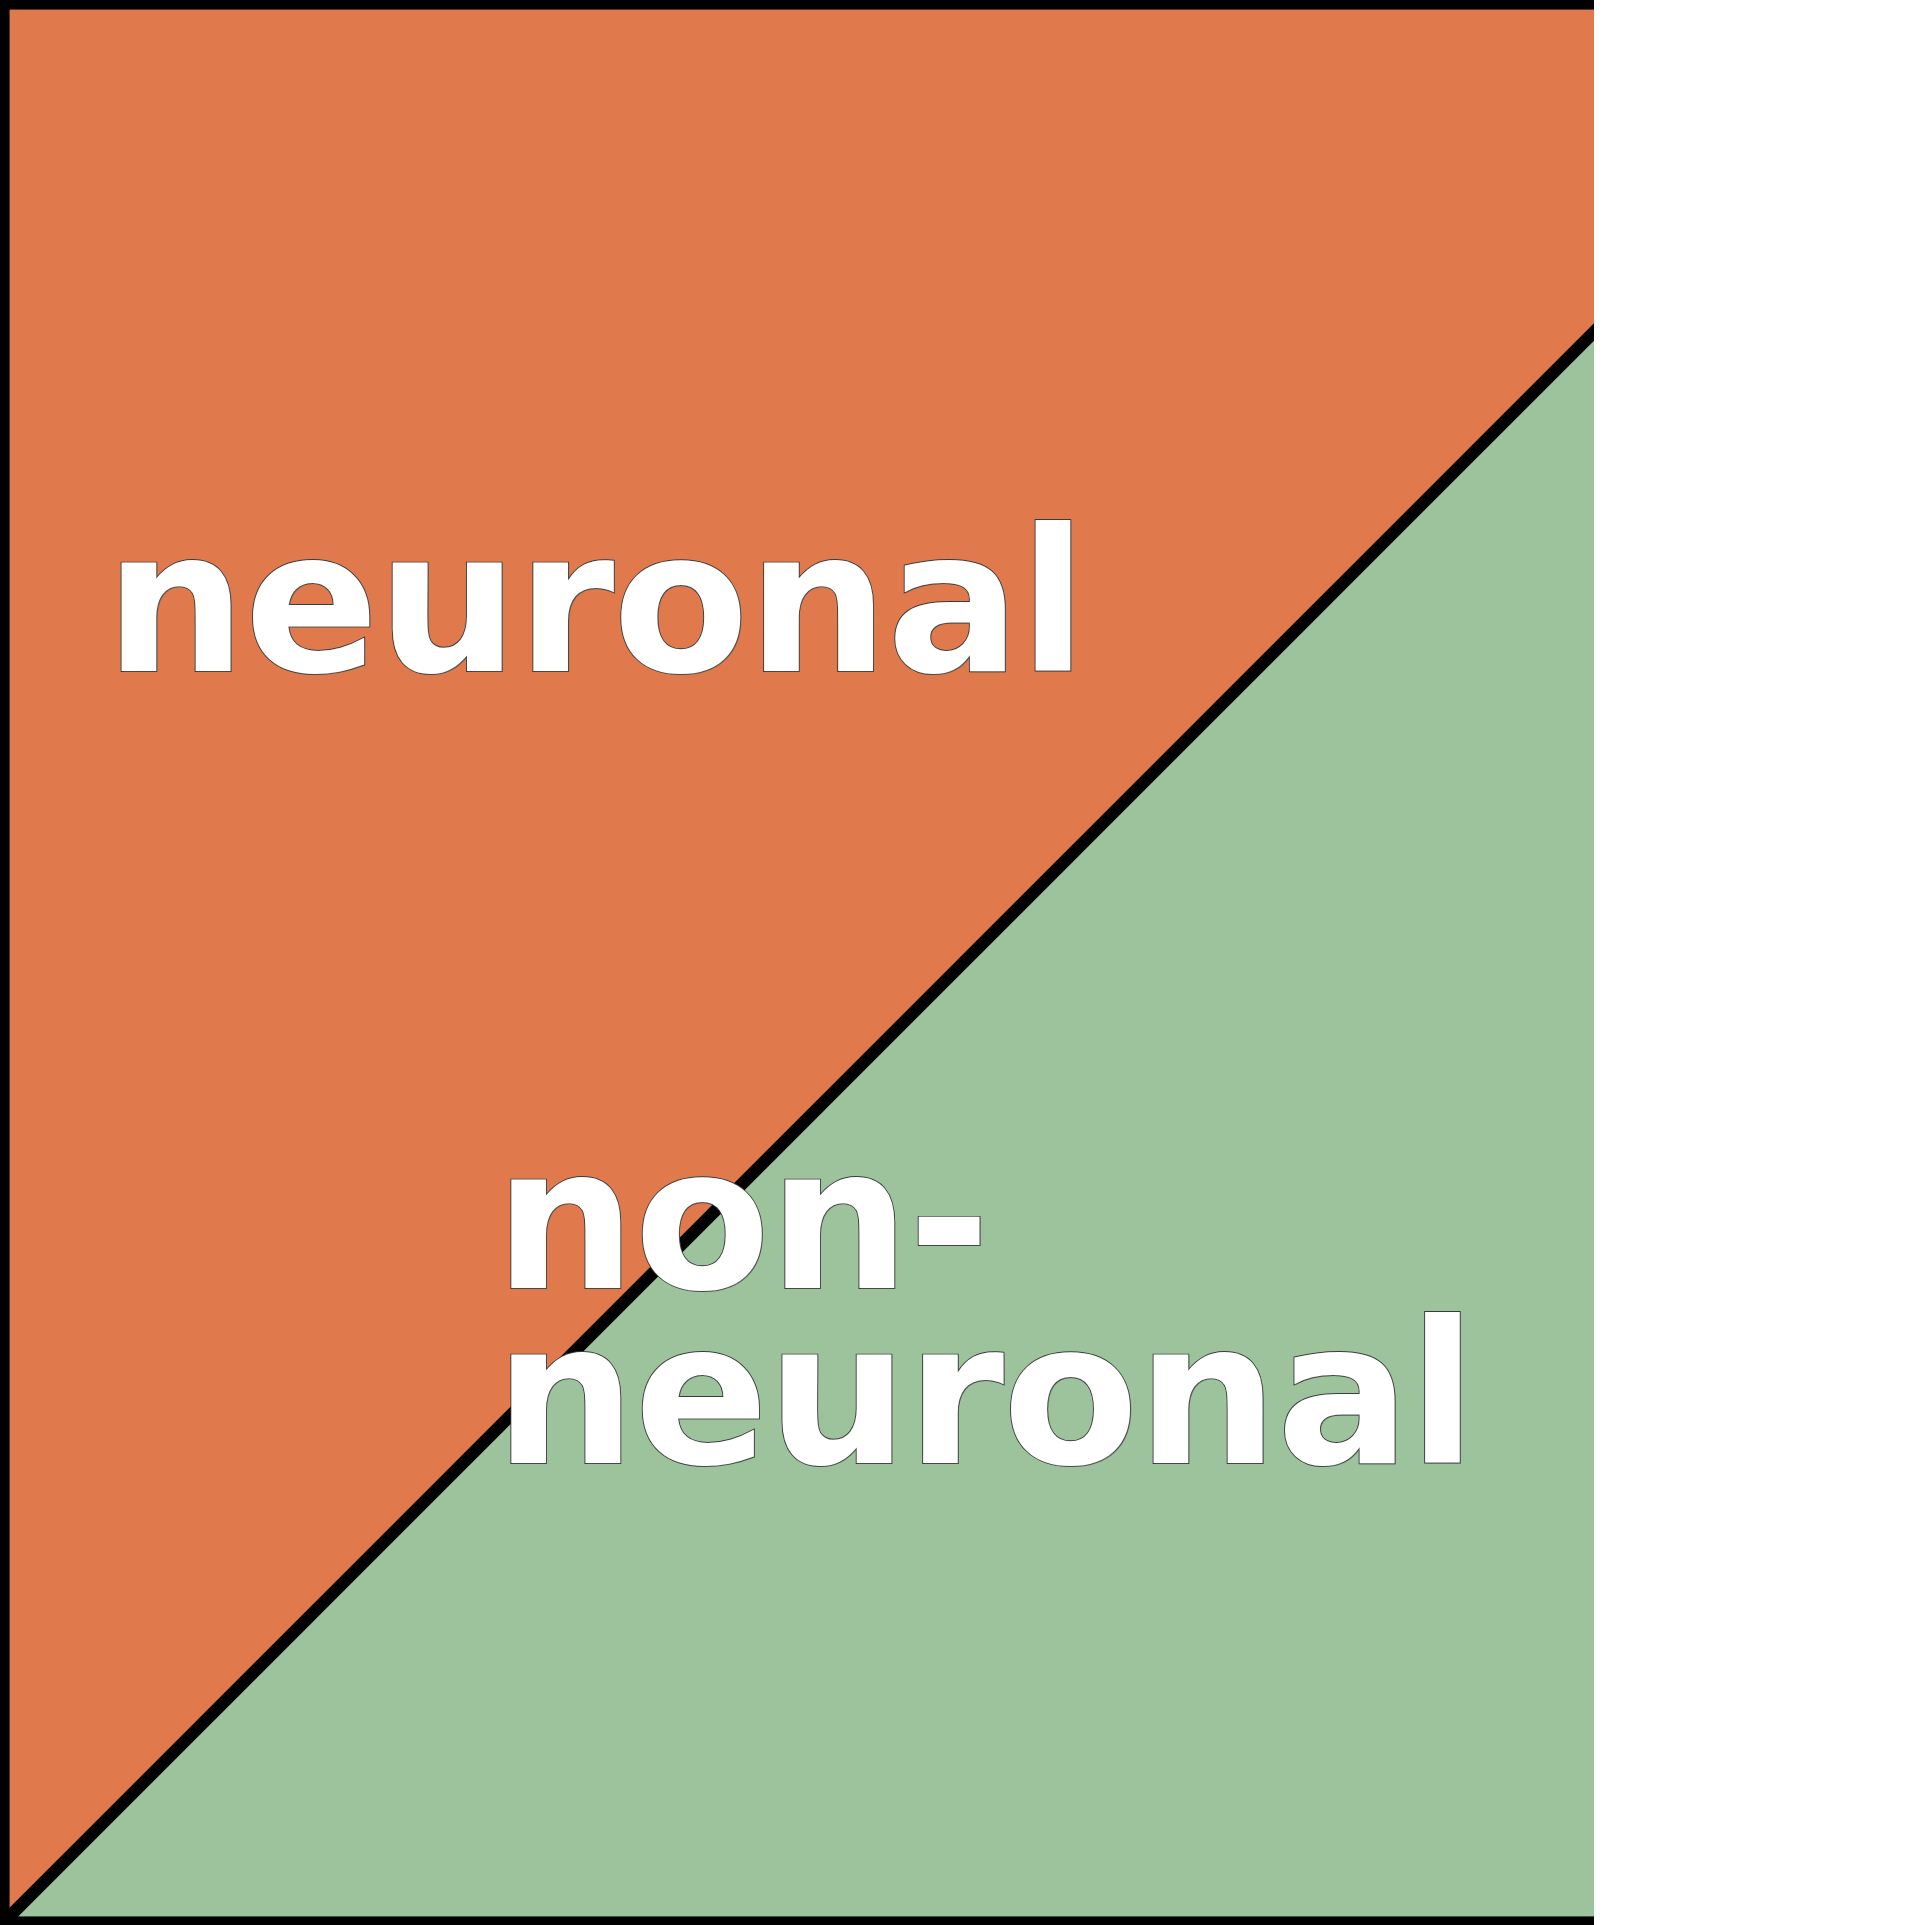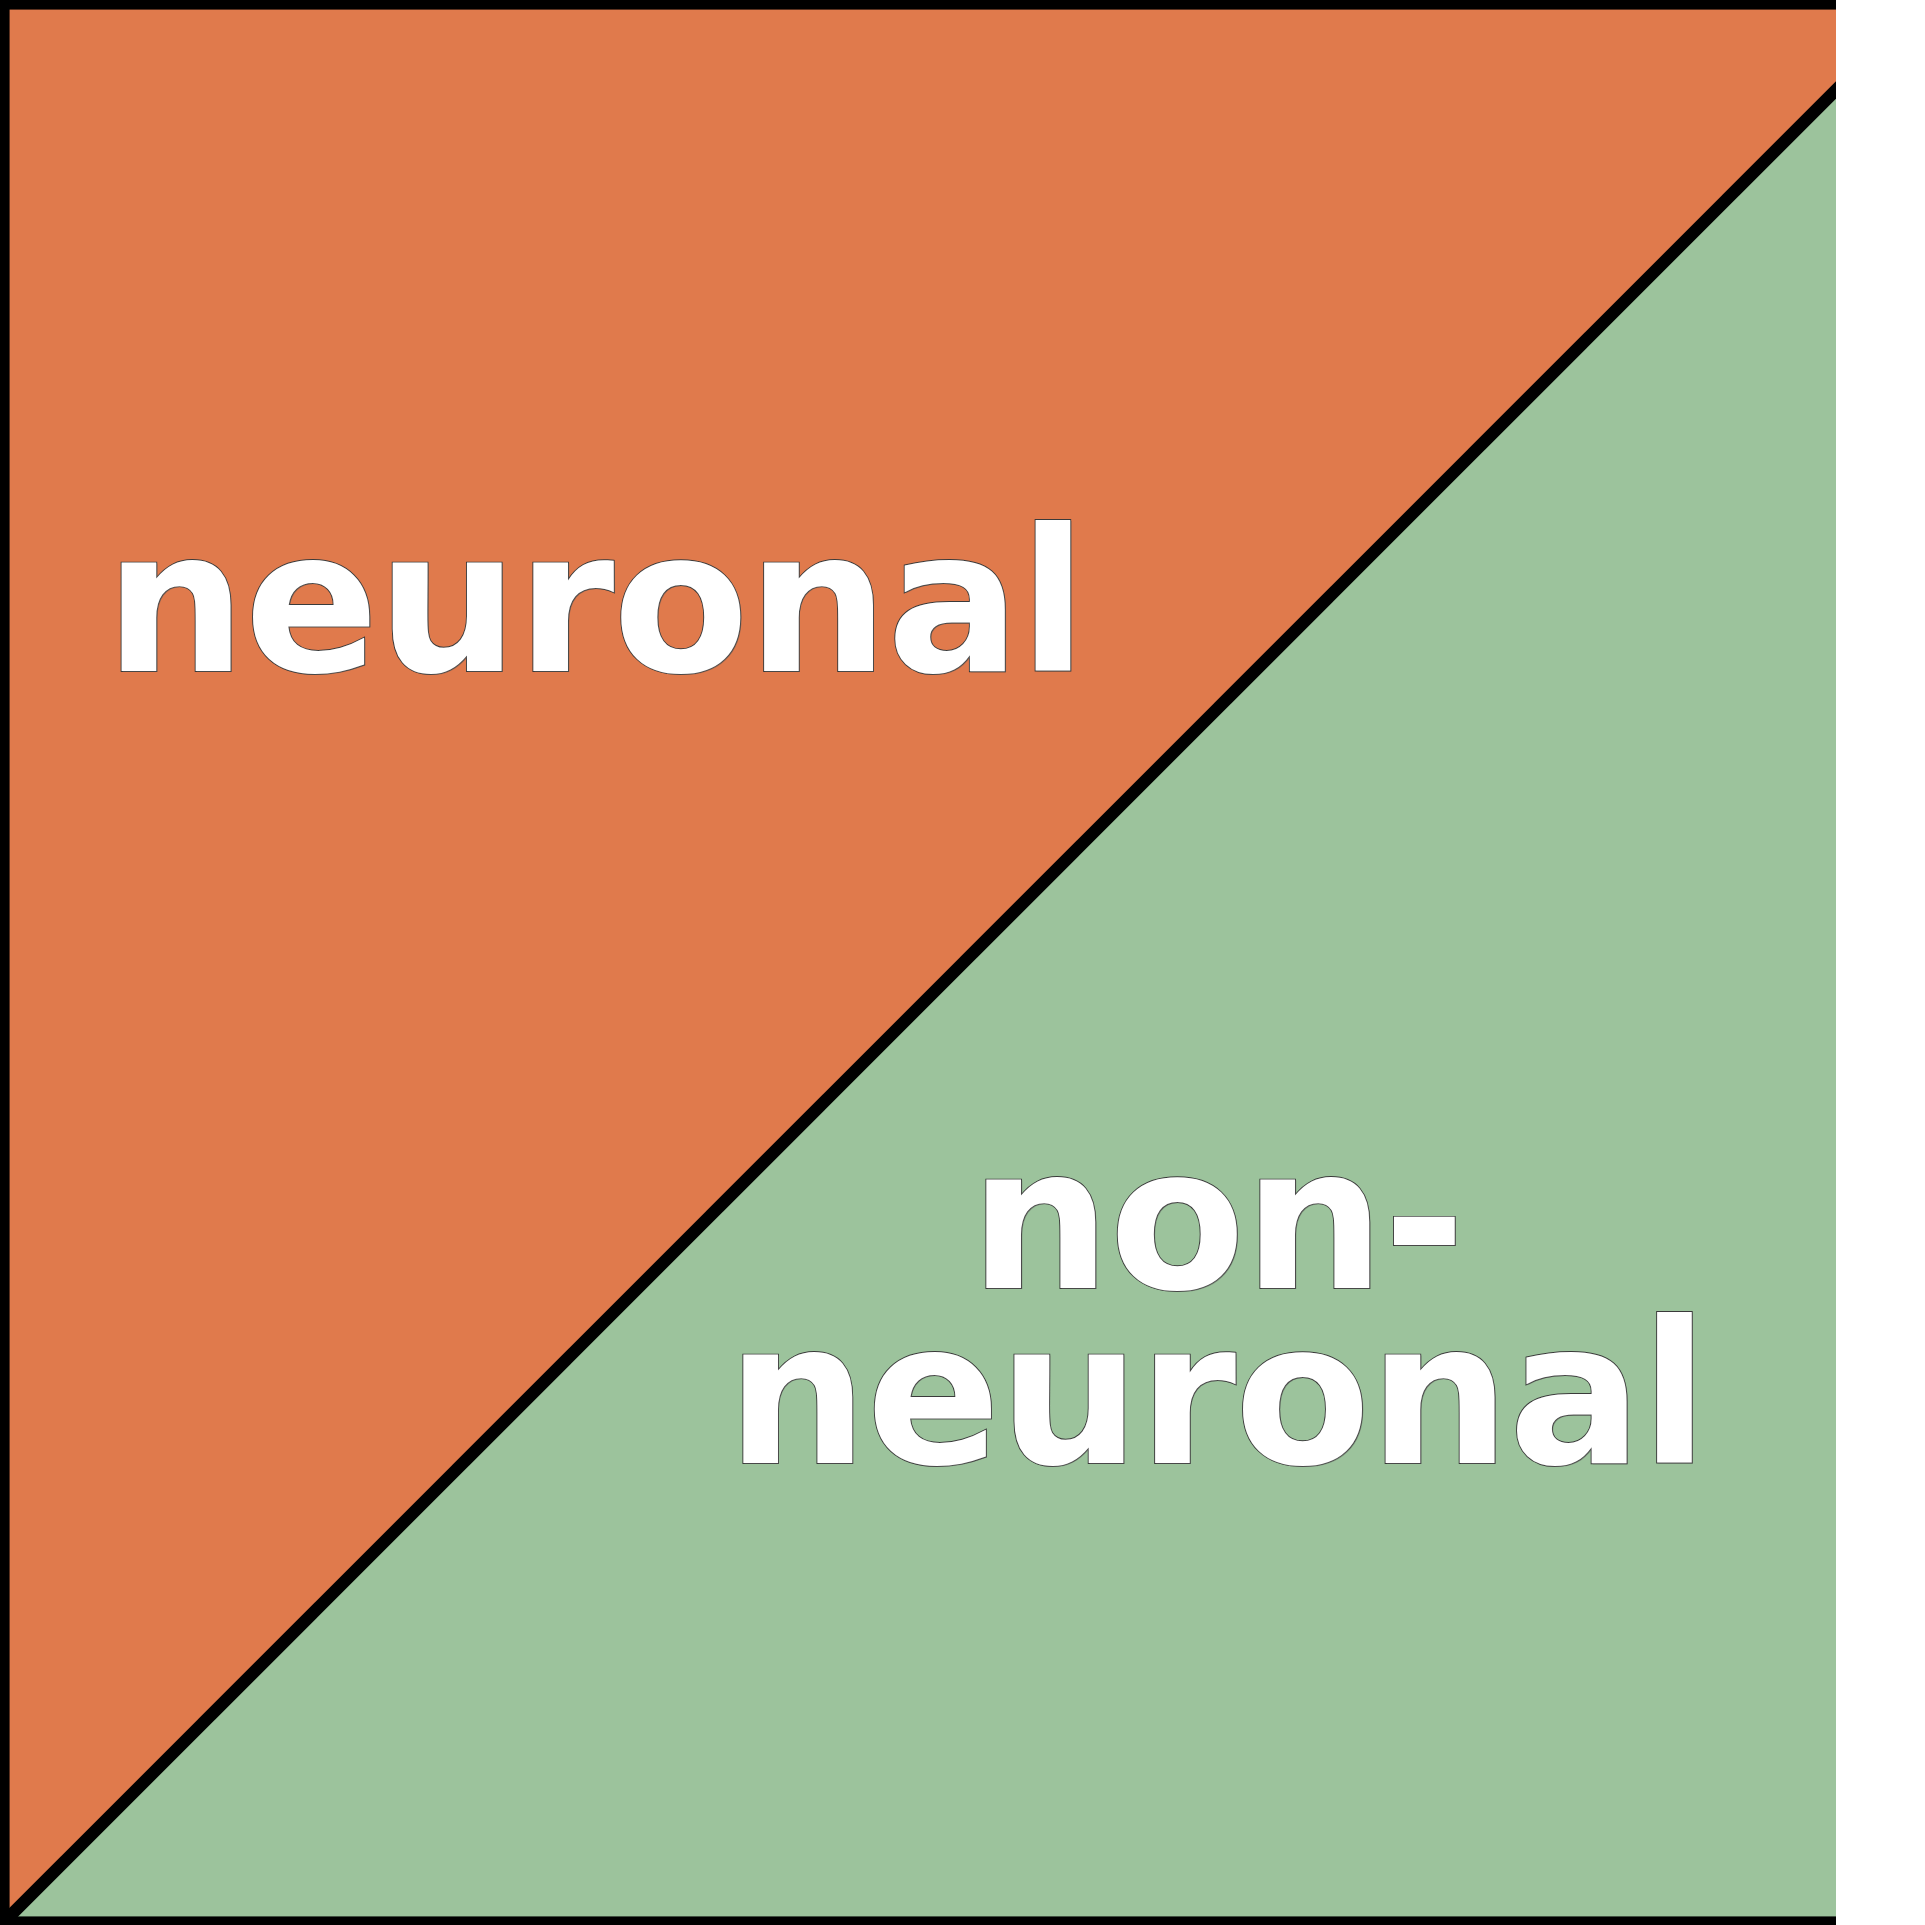--- a/index.html
+++ b/index.html
@@ -2,21 +2,21 @@
 <html style="font-size:12.3px"><head>
 <meta charset="utf-8">
 <style>
   html, body {
     margin: 0;
     padding: 0;
     background: #ffffff;
   }
   #stage {
     position: relative;
-    width: 1836px;
+    width: 1594px;
     height: 1926px;
     overflow: hidden;
     background: #ffffff;
     font-family: "DejaVu Sans", sans-serif;
   }
 
   
   .halfplane {
     position: absolute;
     left: 0;
@@ -59,23 +59,23 @@
       -0.5px -0.5px 0 #55555544;
   }
 
   #label-neuronal {
     left: 105px;
     top: 515px;
     text-align: left;
   }
 
   #label-non-neuronal {
-    right: 129px;
+    right: 119px;
     top: 1132px;
-    text-align: center;
+    text-align: left;
   }
 </style>
 </head>
 <body>
 
 <div id="stage">
 
   <div class="halfplane" id="plane-neuronal"></div>
 
   <div class="halfplane" id="plane-nonneuronal"></div>

